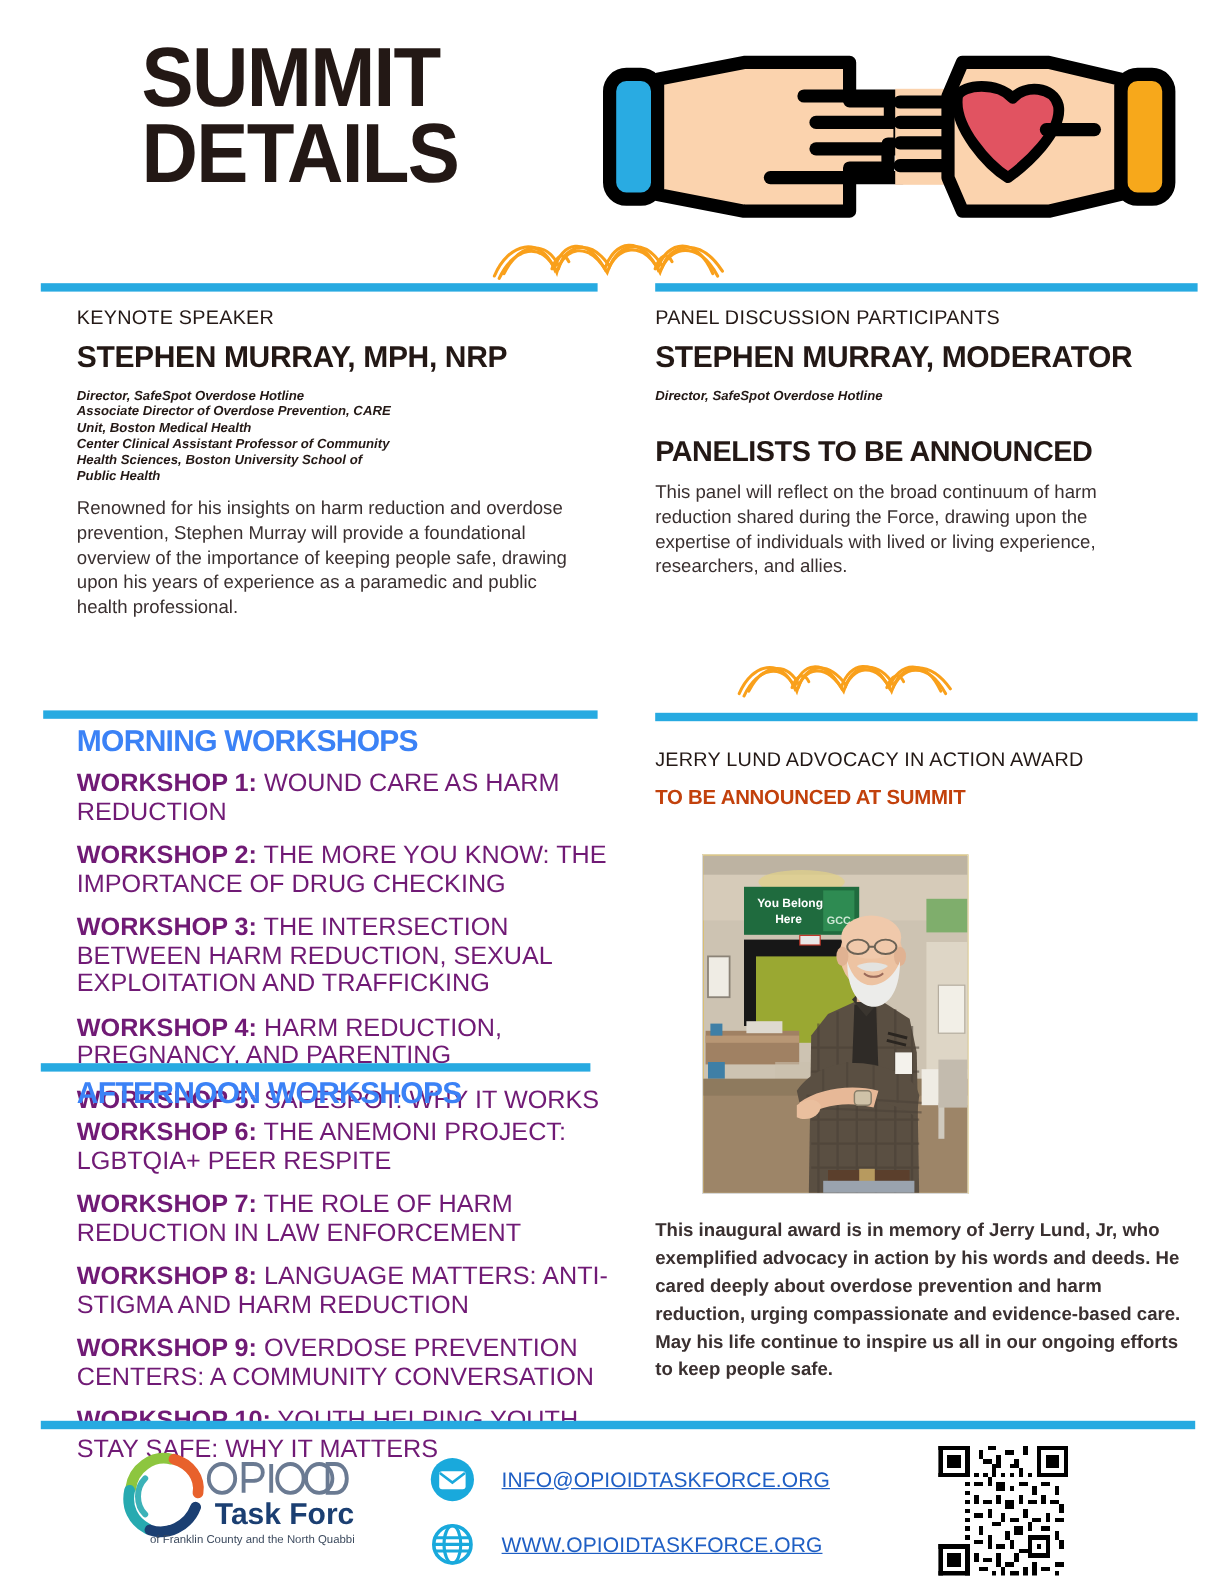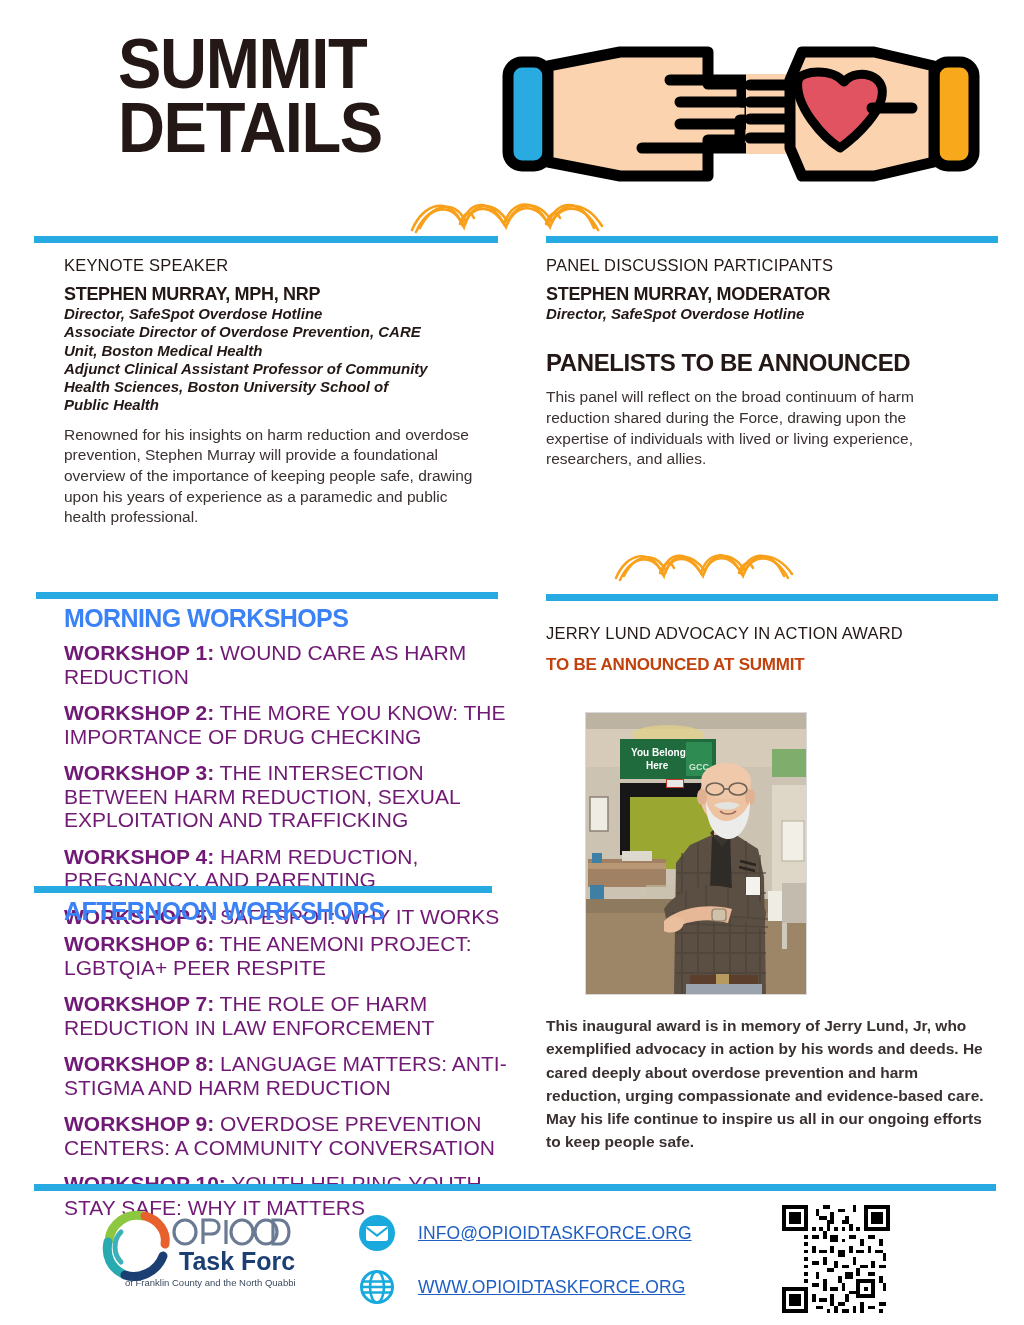--- a/index.html
+++ b/index.html
@@ -62,27 +62,28 @@
   .col-right { position: absolute; left: 546px; width: 450px; }
 
   .eyebrow {
     font-size: 16.5px;
     letter-spacing: 0.2px;
     color: #231815;
     font-weight: normal;
     margin-bottom: 9px;
   }
   .name-head {
-    font-size: 18px;
+    font-size: 25px;
     font-weight: bold;
     letter-spacing: -0.3px;
     color: #231815;
+    margin-bottom: 11px;
   }
   .role-italic {
-    font-size: 15px;
+    font-size: 11px;
     font-weight: bold;
     font-style: italic;
     line-height: 1.22;
     color: #231815;
   }
   .body-copy {
     font-size: 15.5px;
     line-height: 1.33;
     color: #3a3030;
   }
@@ -198,21 +199,21 @@
   <div class="rule" style="left:34px; top:236px; width:464px;"></div>
   <div class="rule" style="left:546px; top:236px; width:452px;"></div>
 
   <div class="col-left" style="top:256px;">
     <div class="eyebrow">KEYNOTE SPEAKER</div>
     <div class="name-head">STEPHEN MURRAY, MPH, NRP</div>
     <div class="role-italic">
       <div>Director, SafeSpot Overdose Hotline</div>
       <div>Associate Director of Overdose Prevention, CARE</div>
       <div>Unit, Boston Medical Health</div>
-      <div>Adjunct Clinical Assistant Professor of Community</div>
+      <div>Center Clinical Assistant Professor of Community</div>
       <div>Health Sciences, Boston University School of</div>
       <div>Public Health</div>
     </div>
     <div class="body-copy" style="margin-top:10px; width:428px;">Renowned for his insights on harm reduction and overdose prevention, Stephen Murray will provide a foundational overview of the importance of keeping people safe, drawing upon his years of experience as a paramedic and public health professional.</div>
   </div>
 
   <div class="col-right" style="top:256px;">
     <div class="eyebrow">PANEL DISCUSSION PARTICIPANTS</div>
     <div class="name-head">STEPHEN MURRAY, MODERATOR</div>
     <div class="role-italic">Director, SafeSpot Overdose Hotline</div>

